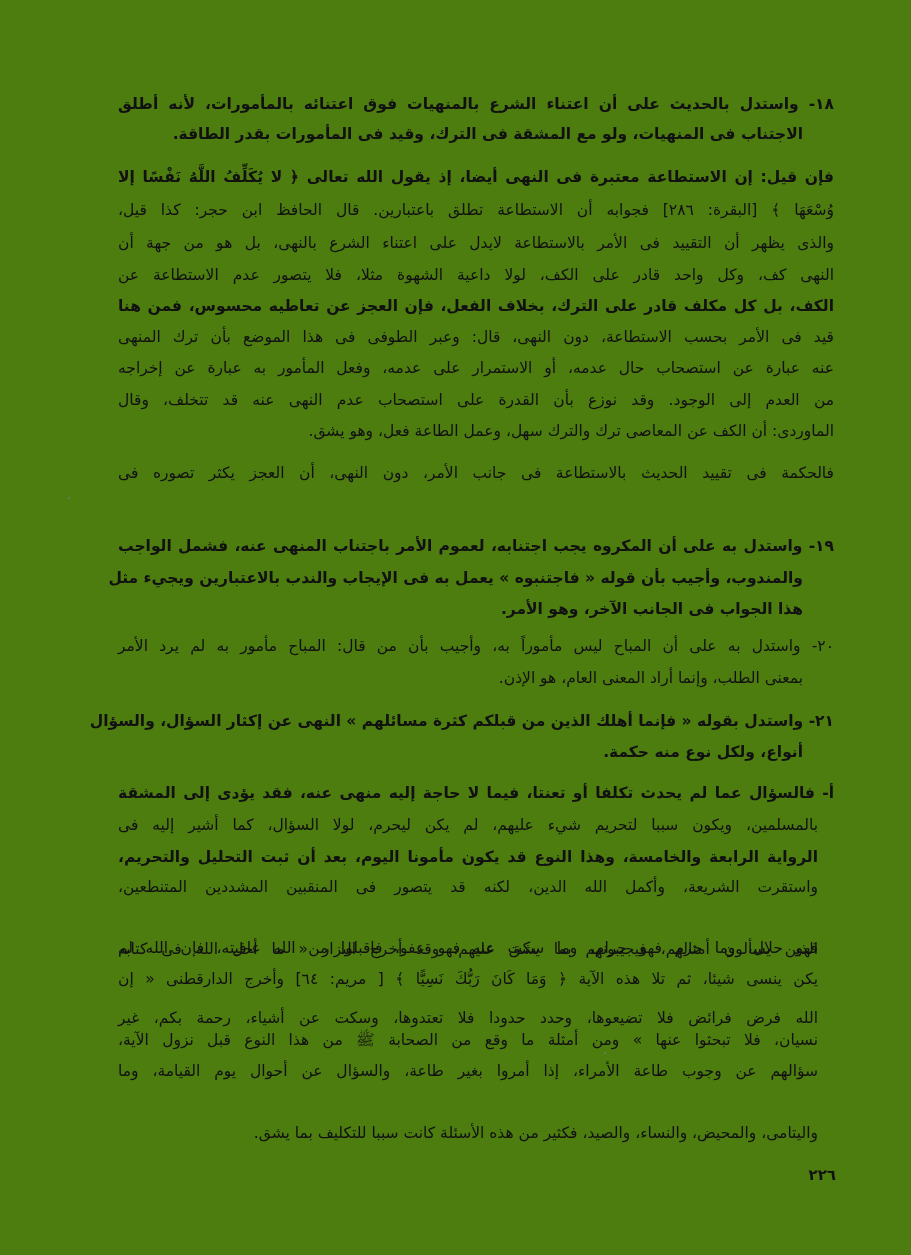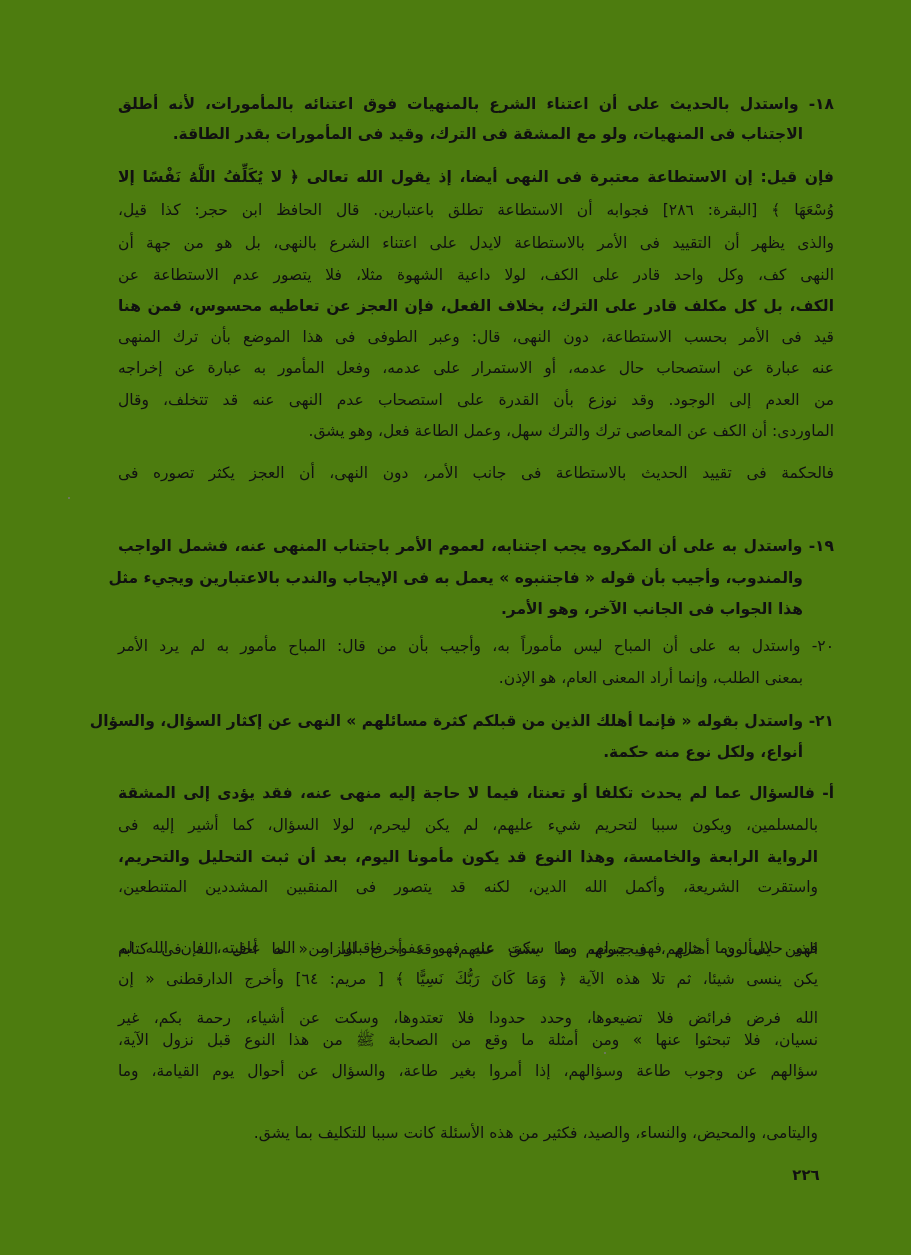--- a/index.html
+++ b/index.html
@@ -40,21 +40,21 @@
     }
     .bold {
       font-weight: bold;
     }
     .pagenum {
       position: absolute;
       left: 776px;
       top: 1165px;
       width: 60px;
       direction: rtl;
-      text-align: center;
+      text-align: right;
       font-size: 15px;
       font-weight: bold;
       line-height: 20px;
     }
     .speck {
       position: absolute;
       width: 2px;
       height: 2px;
       background: #777777;
       border-radius: 1px;
@@ -92,20 +92,20 @@
 
   <div class="line bold" style="left:118px; width:716px; top:783px;">أ- فالسؤال عما لم يحدث تكلفا أو تعنتا، فيما لا حاجة إليه منهى عنه، فقد يؤدى إلى المشقة</div>
   <div class="line" style="left:118px; width:700px; top:815px;">بالمسلمين، ويكون سببا لتحريم شيء عليهم، لم يكن ليحرم، لولا السؤال، كما أشير إليه فى</div>
   <div class="line bold" style="left:118px; width:700px; top:847px;">الرواية الرابعة والخامسة، وهذا النوع قد يكون مأمونا اليوم، بعد أن ثبت التحليل والتحريم،</div>
   <div class="line" style="left:118px; width:700px; top:877px;">واستقرت الشريعة، وأكمل الله الدين، لكنه قد يتصور فى المنقبين المشددين المتنطعين،</div>
   <div class="line" style="left:118px; width:700px; top:907px;margin-top:32px;">الذين يسألون أمثالهم، فيجيبونهم بما يشق عليهم، وقد أخرج البزار « ما أحل الله فى كتابه</div>
   <div class="line" style="left:118px; width:700px; top:938px;">فهو حلال، وما حرم فهو حرام، وما سكت عنه فهو عفو، فاقبلوا من الله عافيته، فإن الله لم</div>
   <div class="line" style="left:118px; width:700px; top:969px;">يكن ينسى شيئا، ثم تلا هذه الآية ﴿ وَمَا كَانَ رَبُّكَ نَسِيًّا ﴾ [ مريم: ٦٤] وأخرج الدارقطنى « إن</div>
   <div class="line" style="left:118px; width:700px; top:1000px;margin-top:8px;">الله فرض فرائض فلا تضيعوها، وحدد حدودا فلا تعتدوها، وسكت عن أشياء، رحمة بكم، غير</div>
   <div class="line" style="left:118px; width:700px; top:1030px;">نسيان، فلا تبحثوا عنها » ومن أمثلة ما وقع من الصحابة ﷺ من هذا النوع قبل نزول الآية،</div>
-  <div class="line" style="left:118px; width:700px; top:1061px;">سؤالهم عن وجوب طاعة وسؤالهم، إذا أمروا بغير طاعة، والسؤال عن أحوال يوم القيامة، وما</div>
+  <div class="line" style="left:118px; width:700px; top:1061px;">سؤالهم عن وجوب طاعة الأمراء، إذا أمروا بغير طاعة، والسؤال عن أحوال يوم القيامة، وما</div>
   <div class="line last" style="left:118px; width:700px; top:1123px;">واليتامى، والمحيض، والنساء، والصيد، فكثير من هذه الأسئلة كانت سببا للتكليف بما يشق.</div>
 
   <div class="pagenum">٢٢٦</div>
 
   <span class="speck" style="left:68px; top:497px;"></span>
   <span class="speck" style="left:604px; top:1052px;"></span>
 </div>
 
 </body></html>

